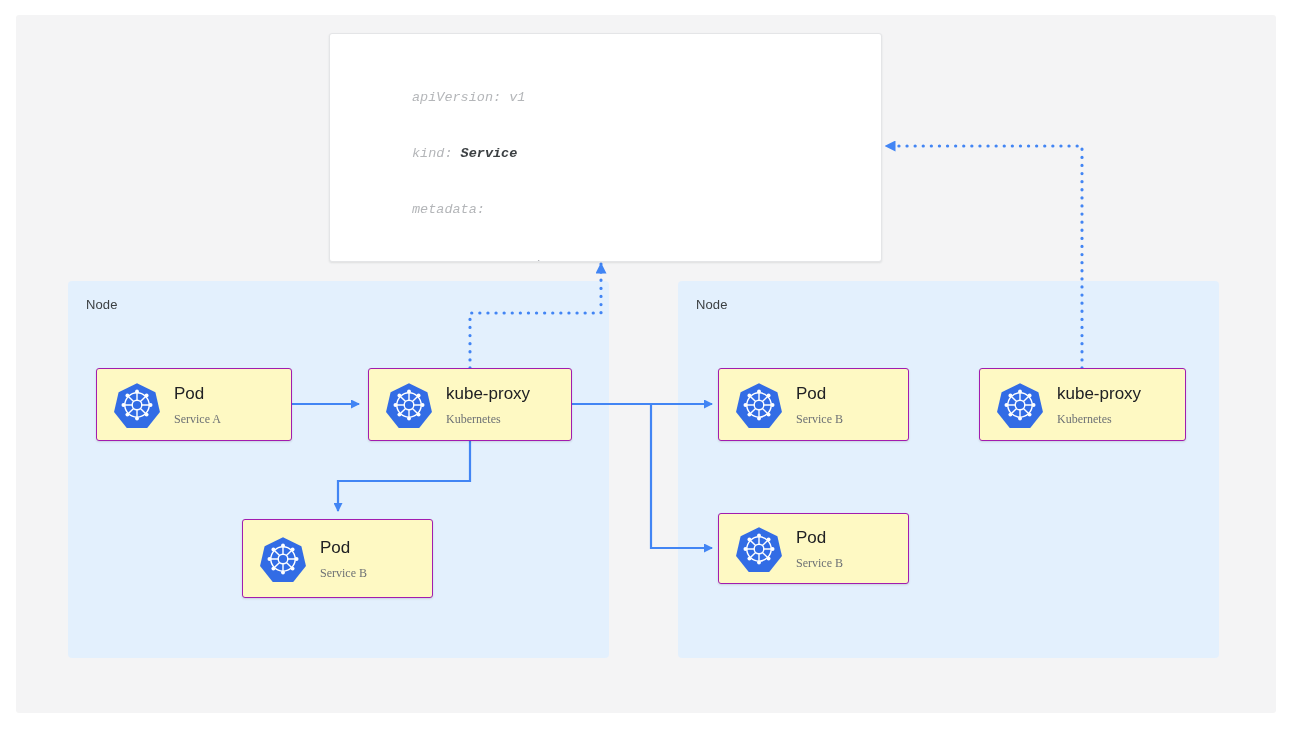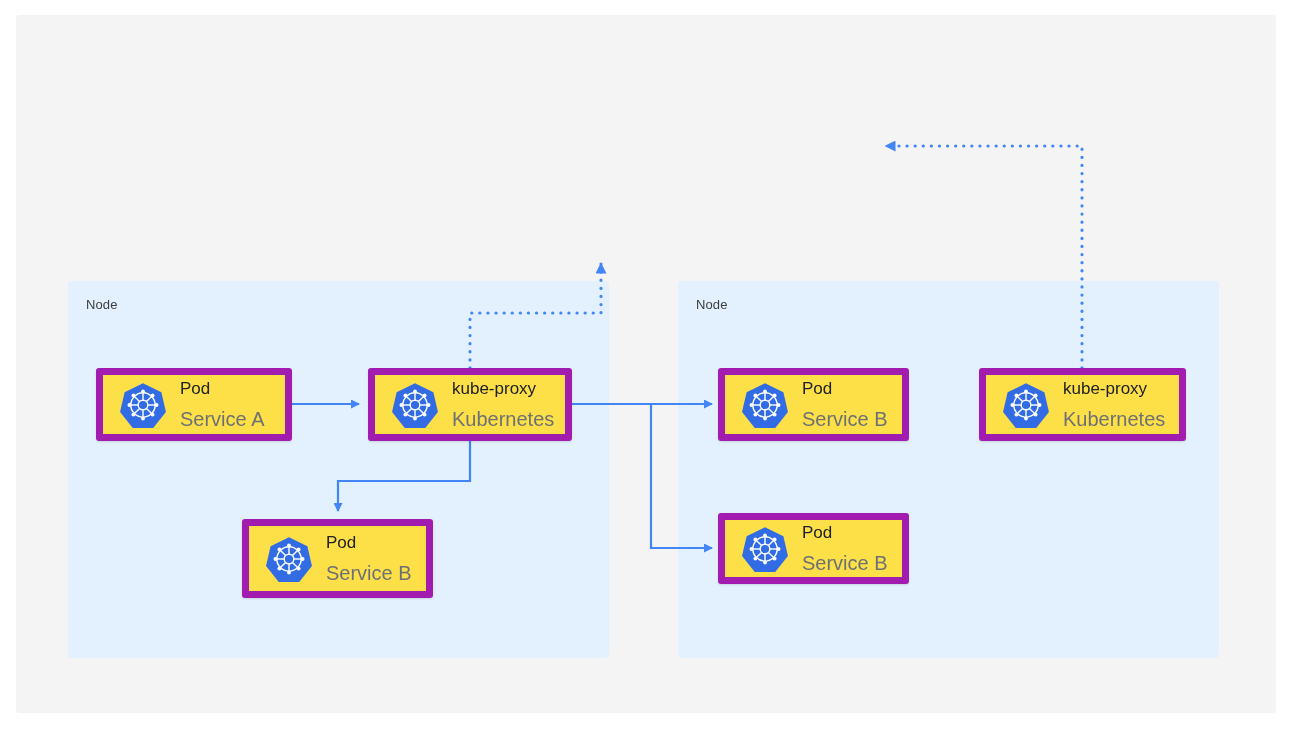--- a/index.html
+++ b/index.html
@@ -67,22 +67,22 @@
     color: #b4b6b9;
   }
   .yaml-line { display: block; }
   .yaml-line .strong-seg {
     color: #3c4043;
     font-weight: bold;
   }
   
   .card {
     position: absolute;
-    background: #fde047;
-    border: 7px solid #a21caf;
+    background: #fef9c3;
+    border: 1px solid #a21caf;
     border-radius: 3px;
     box-shadow: 0 1px 2px rgba(60,64,67,0.16);
     box-sizing: border-box;
     display: flex;
     align-items: center;
     overflow: hidden;
   }
   .card-icon {
     flex: 0 0 auto;
     width: 46px;
@@ -96,23 +96,23 @@
     flex-direction: column;
     justify-content: center;
     line-height: 1.24;
   }
   .card-title {
     font-size: 17px;
     color: #202124;
     font-family: "Liberation Sans", sans-serif;
   }
   .card-sub {
-    font-size: 20px;
+    font-size: 12px;
     color: #6d7175;
-    font-family: Liberation Sans, sans-serif;
+    font-family: Liberation Serif, serif;
     margin-top: 8px;
   }
   
   .wires {
     position: absolute;
     left: 0;
     top: 0;
     width: 1296px;
     height: 729px;
     pointer-events: none;
@@ -150,20 +150,35 @@
 
     <path d="M572,404 L712,404" fill="none" stroke="#4285f4" stroke-width="2.2" marker-end="url(#arrow-r)"></path>
 
     <path d="M651,404 L651,548 L712,548" fill="none" stroke="#4285f4" stroke-width="2.2" marker-end="url(#arrow-r)"></path>
 
     <path d="M470,368 L470,313 L601,313 L601,264" fill="none" stroke="#4285f4" stroke-width="3.2" stroke-linecap="round" stroke-dasharray="0.1 8" marker-end="url(#arrow-dot)"></path>
 
     <path d="M1082,368 L1082,146 L886,146" fill="none" stroke="#4285f4" stroke-width="3.2" stroke-linecap="round" stroke-dasharray="0.1 8" marker-end="url(#arrow-dot)"></path>
   </svg>
 
+  <div class="yaml-card">
+    <div class="yaml-text">
+      <span class="yaml-line">apiVersion: v1</span>
+      <span class="yaml-line"><span>kind: </span><span class="strong-seg">Service</span></span>
+      <span class="yaml-line">metadata:</span>
+      <span class="yaml-line" style="padding-left:16px;">name: my-service</span>
+      
+      
+      
+      
+      
+      
+      
+    </div>
+  </div>
 
   <div class="card" style="left:96px; top:368px; width:196px; height:73px;">
     <span class="card-icon">
       <svg viewBox="0 0 100 100" xmlns="http://www.w3.org/2000/svg">
         <polygon points="50,3 90.8,22.6 100.9,66.7 72.7,102 27.3,102 -0.9,66.7 9.2,22.6" fill="#326ce5" transform="translate(0,-2) scale(0.98) translate(1,2)"></polygon>
         <g fill="none" stroke="#ffffff" stroke-width="3.1">
           <circle cx="50" cy="50" r="26.5"></circle>
           <circle cx="50" cy="50" r="10.5"></circle>
           <line x1="50" y1="23.5" x2="50" y2="39.5"></line>
           <line x1="50" y1="60.5" x2="50" y2="76.5"></line>

